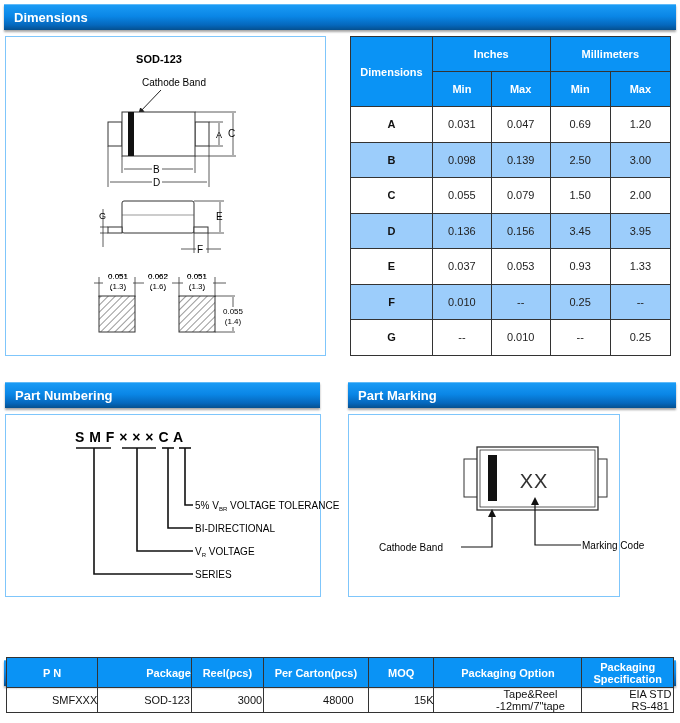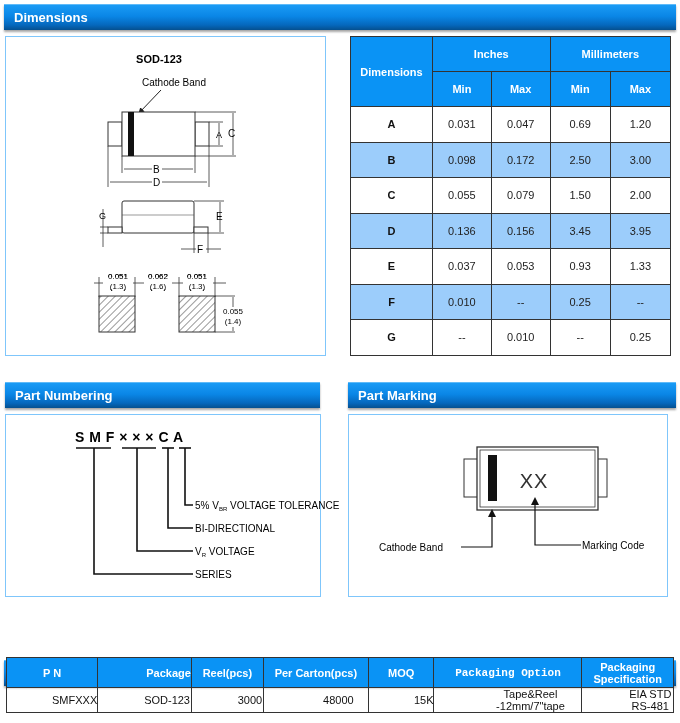--- a/index.html
+++ b/index.html
@@ -148,21 +148,21 @@
     <tr>
       <td class="lab">A</td>
         <td>0.031</td>
         <td>0.047</td>
         <td>0.69</td>
         <td>1.20</td>
     </tr>
     <tr class="alt">
       <td class="lab">B</td>
         <td>0.098</td>
-        <td>0.172</td>
+        <td>0.139</td>
         <td>2.50</td>
         <td>3.00</td>
     </tr>
     <tr>
       <td class="lab">C</td>
         <td>0.055</td>
         <td>0.079</td>
         <td>1.50</td>
         <td>2.00</td>
     </tr>
@@ -212,21 +212,21 @@
       <polyline points="140,33 140,90 148,90"></polyline>
     </g>
     <text class="svgtext" x="150" y="94" font-size="10"><tspan>5% V</tspan><tspan font-size="6" dy="2">BR</tspan><tspan dy="-2"> VOLTAGE TOLERANCE</tspan></text>
     <text class="svgtext" x="150" y="117" font-size="10">BI-DIRECTIONAL</text>
     <text class="svgtext" x="150" y="140" font-size="10"><tspan>V</tspan><tspan font-size="6" dy="2">R</tspan><tspan dy="-2"> VOLTAGE</tspan></text>
     <text class="svgtext" x="150" y="163" font-size="10">SERIES</text>
   </svg>
 </div>
 
 <div class="hbar" style="left:348px; top:382px; width:328px;">Part Marking</div>
-<div class="panel" style="left:348px; top:414px; width:320px; height:183px;">
+<div class="panel" style="left:348px; top:414px; width:272px; height:183px;">
   <svg width="328" height="183" viewBox="0 0 328 183">
     <rect x="115" y="44" width="15" height="38" fill="#fff" stroke="#333" stroke-width="1"></rect>
     <rect x="247" y="44" width="11" height="38" fill="#fff" stroke="#333" stroke-width="1"></rect>
     <rect x="128" y="32" width="121" height="63" fill="#fff" stroke="#333" stroke-width="1.3"></rect>
     <rect x="131" y="35" width="115" height="57" fill="none" stroke="#333" stroke-width="0.8"></rect>
     <rect x="139" y="40" width="9" height="46" fill="#111"></rect>
     <text class="svgtext" x="185" y="73" text-anchor="middle" font-size="20" fill="#333" font-weight="normal" letter-spacing="1">XX</text>
     <g stroke="#111" stroke-width="1.2" fill="none">
       <polyline points="143,96 143,132 112,132"></polyline>
       <polyline points="186,84 186,130 232,130"></polyline>
@@ -240,21 +240,21 @@
 
 <div class="hbar" style="left:4px; top:626px; width:672px;margin-top:34px;">Packaging</div>
 <table class="pkgtab">
   <thead>
     <tr>
       <th style="width:72px;">P N</th>
       <th style="width:69px;padding-left:48px;">Package</th>
       <th style="width:72px;">Reel(pcs)</th>
       <th style="width:105px;">Per Carton(pcs)</th>
       <th style="width:50px;">MOQ</th>
-      <th style="width:148px;font-family:Liberation Mono, monospace;">Packaging Option</th>
+      <th style="width:148px;">Packaging Option</th>
       <th>Packaging Specification</th>
     </tr>
   </thead>
   <tbody>
     <tr>
       <td>SMFXXX</td>
       <td>SOD-123</td>
       <td>3000</td>
       <td>48000</td>
       <td>15K</td>

